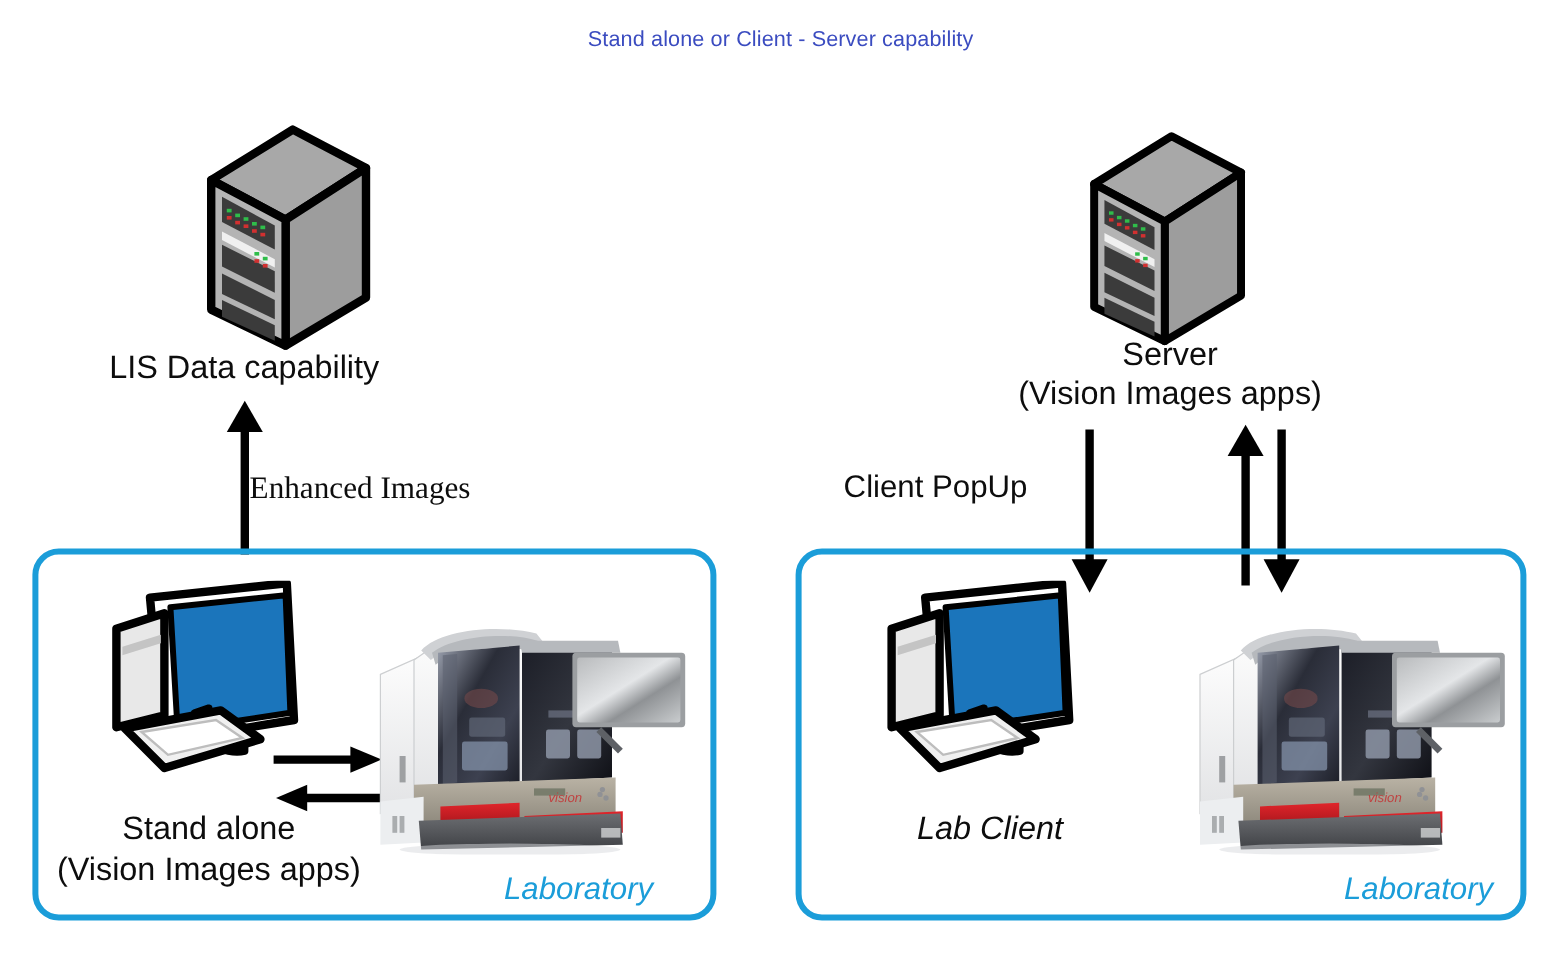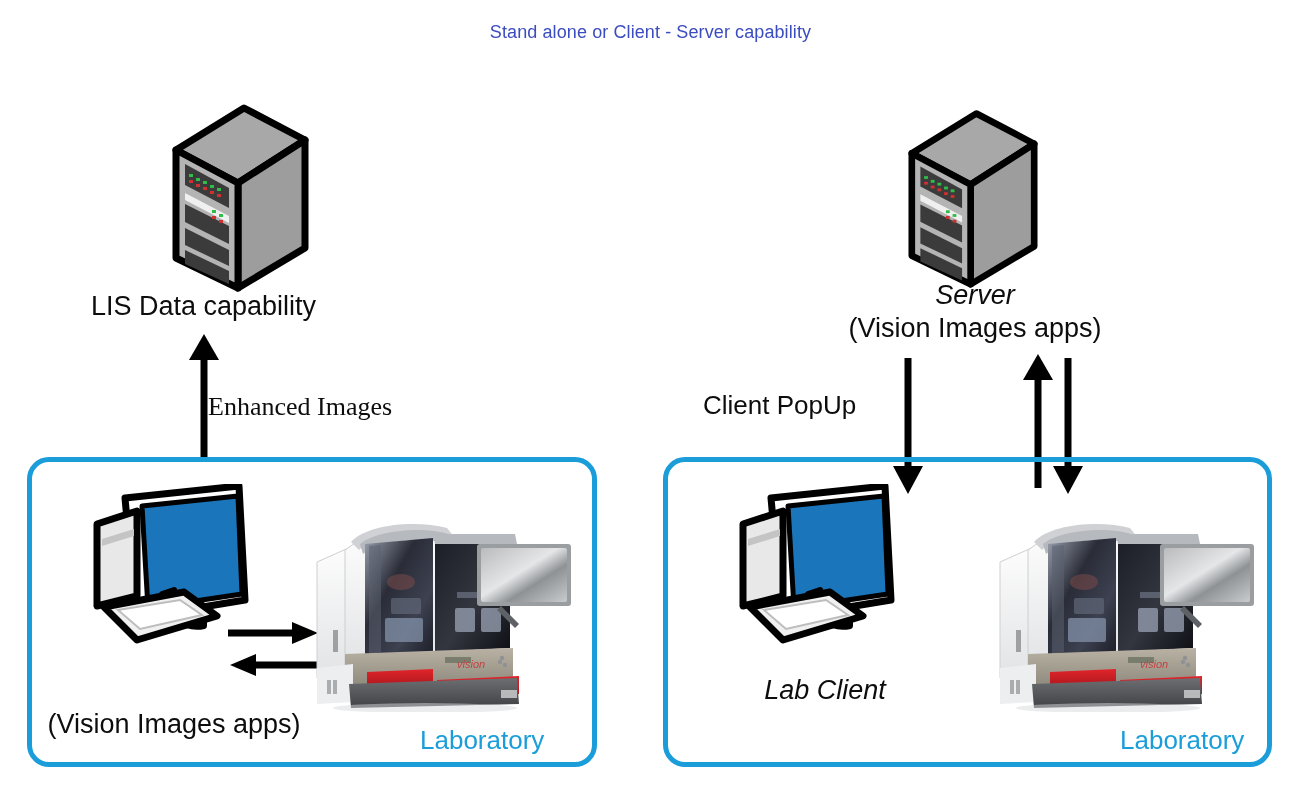--- a/index.html
+++ b/index.html
@@ -41,20 +41,21 @@
   }
   .flow-label {
     color: #0d0d0d;
     font-size: 26px;
     white-space: nowrap;
   }
   .lab-caption {
     color: #1B9DD9;
     font-size: 26px;
     white-space: nowrap;
+    font-style: italic;
   }
 
   
   .lab-box {
     border: 5px solid #1B9DD9;
     border-radius: 22px;
     background: transparent;
     box-sizing: border-box;
   }
 
@@ -132,20 +133,21 @@
       <path d="M70,110 C70,133 95,146 112,142 L112,126 C96,128 80,118 82,106 Z" fill="#ffffff" stroke="#000" stroke-width="6" stroke-linejoin="round"></path>
 
       <polygon points="5,40 45,27 45,112 5,122" fill="#e8e8e8" stroke="#000" stroke-width="7" stroke-linejoin="round"></polygon>
       <polygon points="10,55 42,45 42,52 10,62" fill="#c4c4c4"></polygon>
 
       <polygon points="12,123 92,108 125,132 45,156" fill="#f0f0f0" stroke="#000" stroke-width="7" stroke-linejoin="round"></polygon>
       <polygon points="26,126 88,116 110,131 48,145" fill="#ffffff" stroke="#bdbdbd" stroke-width="2"></polygon>
     </svg>
   </div>
 
+  <div class="abs node-label" style="left:14px; top:675px; width:320px;">Stand alone</div>
   <div class="abs node-label" style="left:14px; top:709px; width:320px;">(Vision Images apps)</div>
 
   <div class="abs" style="left:228px; top:620px;">
     <svg class="arrow-h" width="92" height="26" viewBox="0 0 92 26">
       <line x1="0" y1="13" x2="72" y2="13" stroke="#000" stroke-width="7"></line>
       <polygon points="90,13 64,2 64,24" fill="#000"></polygon>
     </svg>
   </div>
   <div class="abs" style="left:228px; top:652px;">
     <svg class="arrow-h" width="92" height="26" viewBox="0 0 92 26">
@@ -269,21 +271,21 @@
         <rect x="42" y="93" width="4" height="3" fill="#d13030"></rect>
         <rect x="49" y="96" width="4" height="3" fill="#d13030"></rect>
         <rect x="44" y="112" width="4" height="3" fill="#2fbd4a"></rect>
         <rect x="51" y="116" width="4" height="3" fill="#2fbd4a"></rect>
         <rect x="44" y="118" width="4" height="3" fill="#d13030"></rect>
         <rect x="51" y="122" width="4" height="3" fill="#d13030"></rect>
       </g>
     </svg>
   </div>
 
-  <div class="abs node-label" style="left:810px; top:280px; width:330px;font-style:italic;">Server</div>
+  <div class="abs node-label" style="left:810px; top:280px; width:330px;">Server</div>
   <div class="abs node-label" style="left:810px; top:313px; width:330px;">(Vision Images apps)</div>
 
   <div class="abs" style="left:884px; top:358px;">
     <svg class="arrow-v" width="48" height="138" viewBox="0 0 48 138">
       <line x1="24" y1="0" x2="24" y2="120" stroke="#000" stroke-width="7"></line>
       <polygon points="24,136 9,108 39,108" fill="#000"></polygon>
     </svg>
   </div>
   <div class="abs flow-label" style="left:703px; top:390px;">Client PopUp</div>
 

